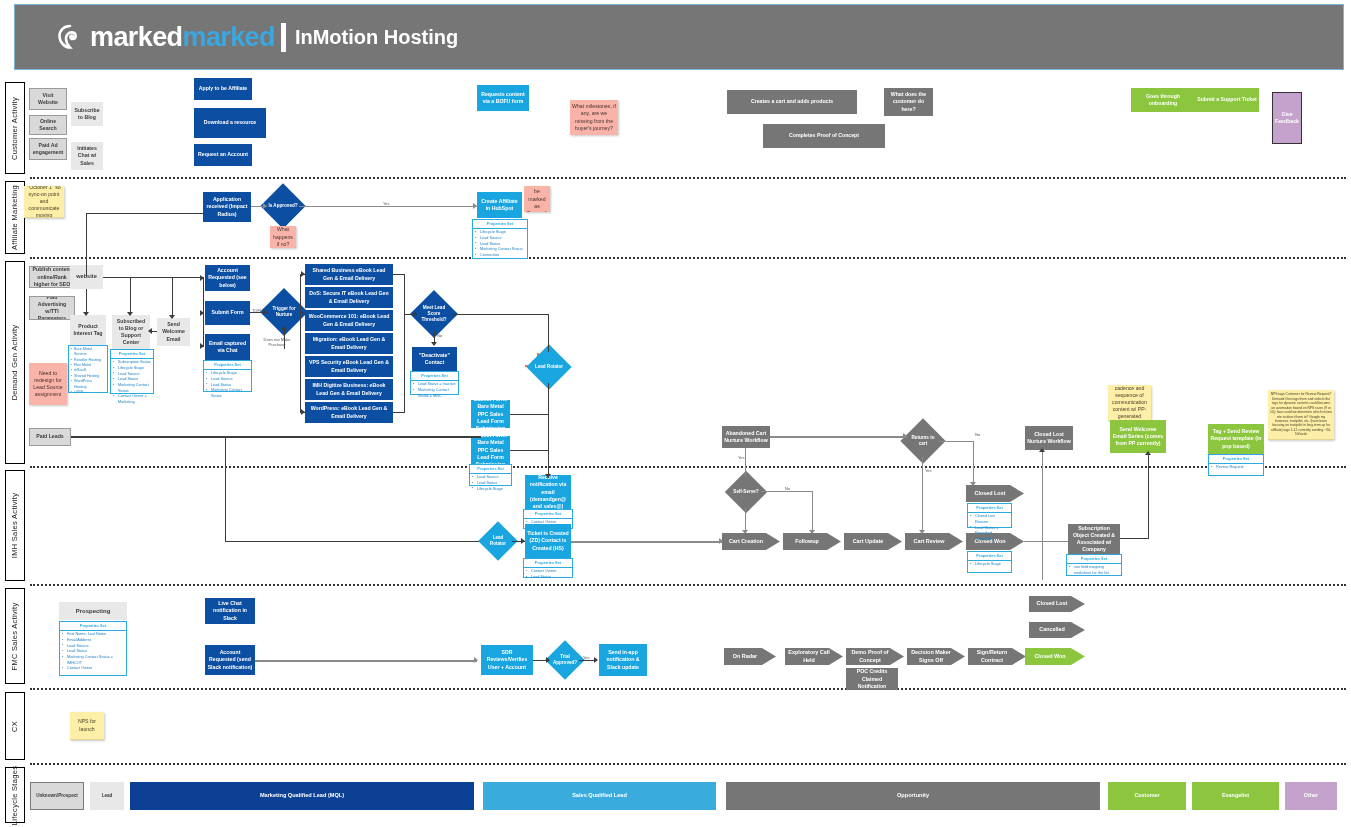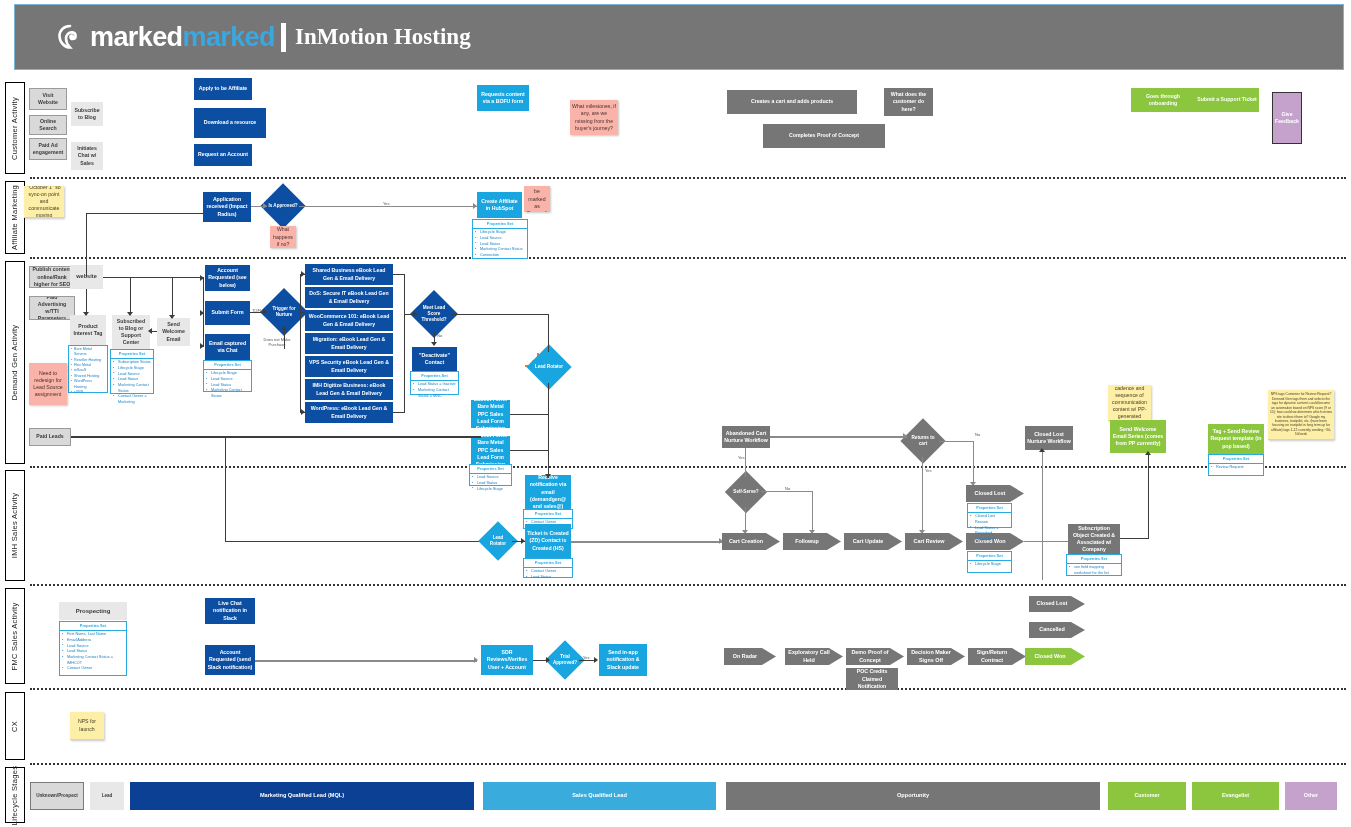--- a/index.html
+++ b/index.html
@@ -15,21 +15,21 @@
     position:absolute; left:14px; top:4px; width:1330px; height:66px;
     background:#767676; border:1px solid #7ab5d6;
     display:flex; align-items:center; padding-left:42px;
   }
   .logo-mark { width:26px; height:26px; margin-right:7px; position:relative; }
   .logo-mark svg { display:block; }
   .logo-text { font-size:27px; font-weight:bold; letter-spacing:-0.6px; }
   .lt-white { color:#fff; }
   .lt-blue { color:#3ba7e0; }
   .logo-bar { display:inline-block; width:5px; height:29px; background:#fff; margin:0 9px 0 6px; vertical-align:-5px; }
-  .logo-sub { color:#fff; font-size:23px; font-weight:bold;font-family:Liberation Serif, serif; }
+  .logo-sub { color:#fff; font-size:20px; font-weight:bold; }
 
   
   .lane-label {
     position:absolute; border:1px solid #000; background:#fff;
     display:flex; align-items:center; justify-content:center;
   }
   .lane-label span {
     transform:rotate(-90deg); white-space:nowrap;
     font-size:7.5px; color:#222; letter-spacing:0.3px;
   }

